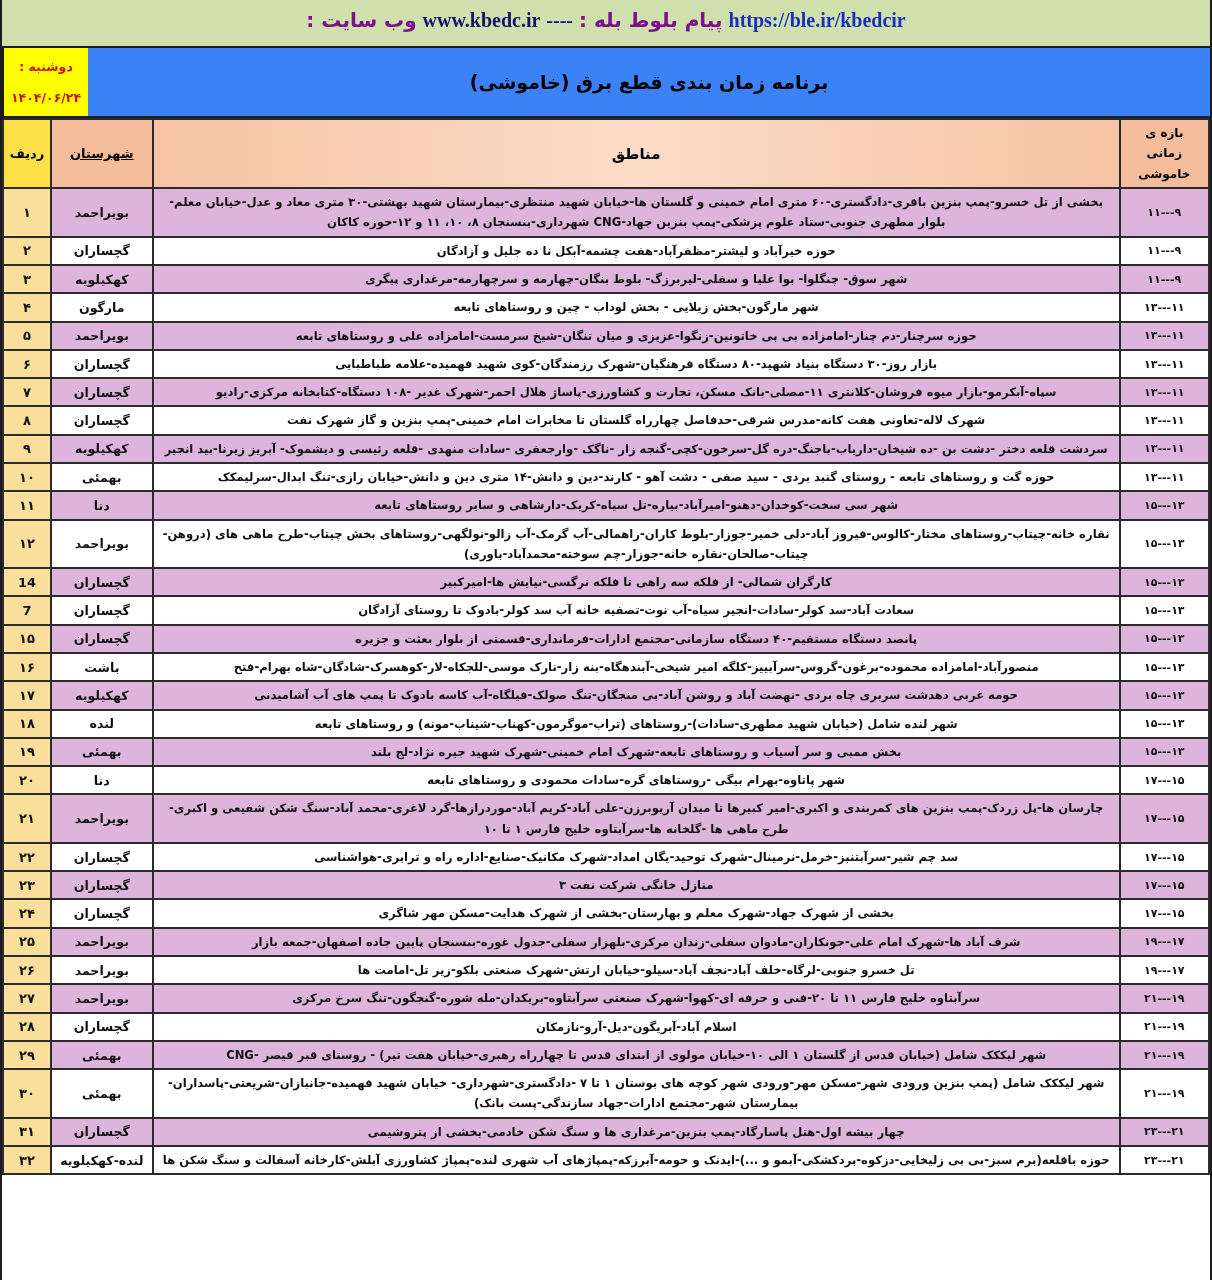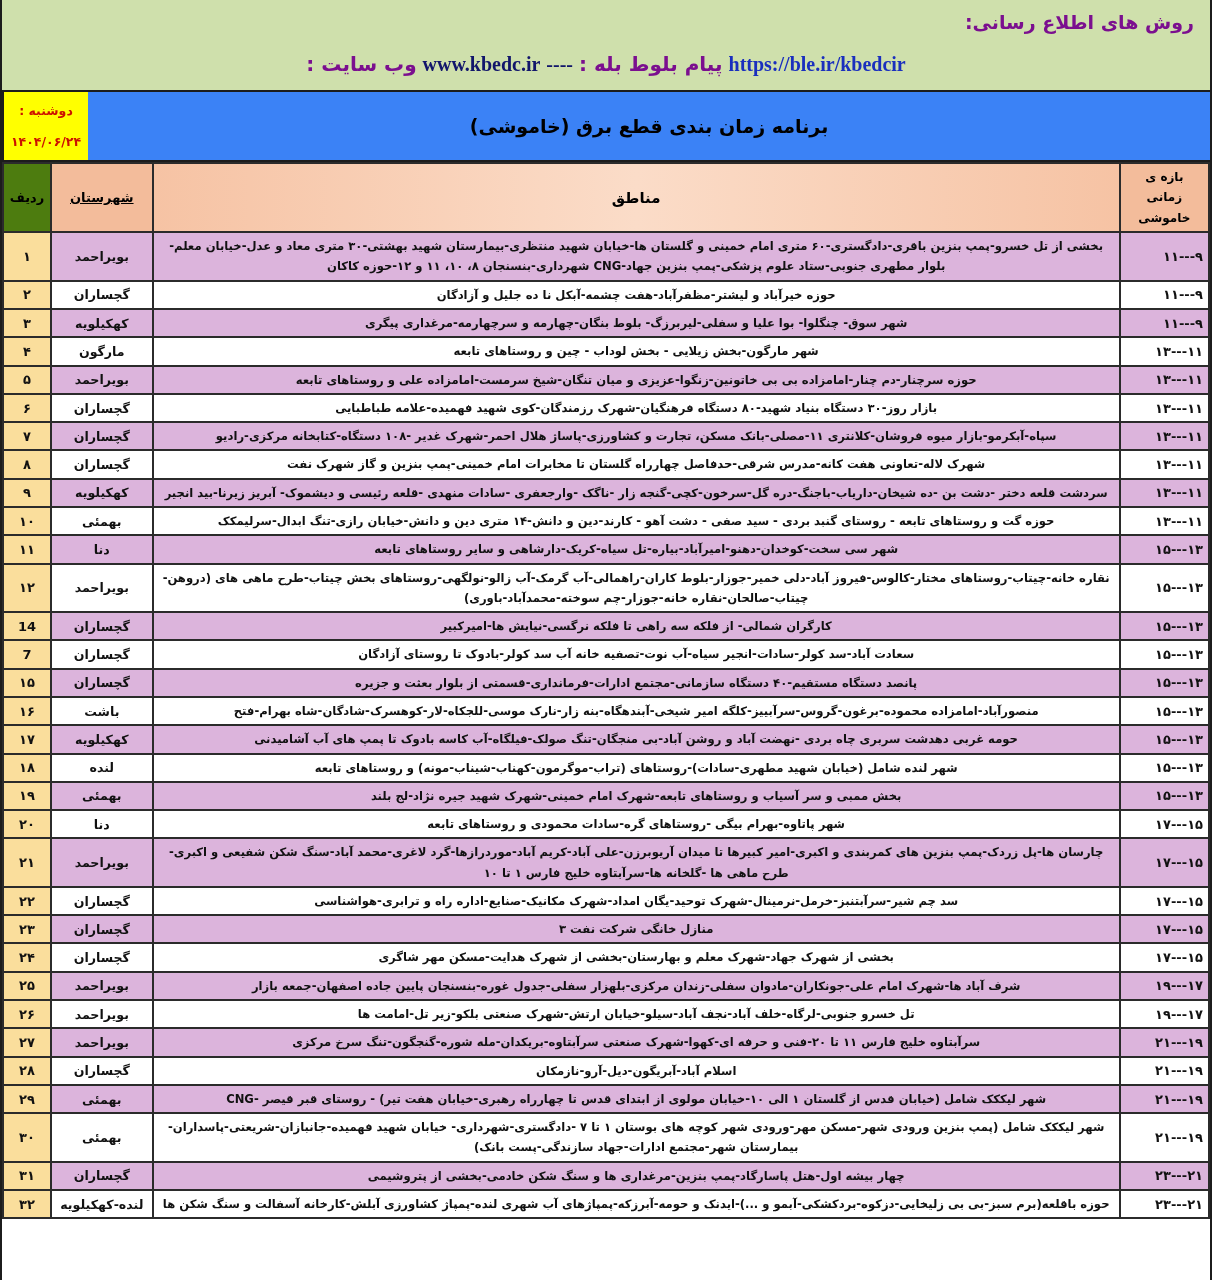--- a/index.html
+++ b/index.html
@@ -133,29 +133,30 @@
   thead th {
     background: #f3bc9b;
     font-size: 15px;
     font-weight: bold;
     color: #000;
     height: 62px;
   }
   th.c-time   { width: 86px; background:#f3bc9b; }
   th.c-areas  { width: 930px; background: linear-gradient(to left, #f6c3a4 0%, #fbdcc8 50%, #f6c3a4 100%); }
   th.c-city   { width: 98px; background:#f3bc9b; }
-  th.c-idx    { width: 46px; background:#4d7c0f; }
+  th.c-idx    { width: 46px; background:#fde047; }
 
   thead th.c-time { font-size: 12px; line-height: 1.7; }
   thead th.c-city { font-size: 13px; text-decoration: underline; }
   thead th.c-idx  { font-size: 13px; }
 
   tbody td { font-size: 11.6px; font-weight: bold; color: #111; }
   td.time {
-    font-size: 13px;
+    text-align: center;
+    font-size: 11px;
     letter-spacing: .5px;
     white-space: nowrap;
   }
   td.areas {
     text-align: center;
     line-height: 1.75;
     padding: 5px 8px;
   }
   td.city {
     text-align: center;
@@ -170,23 +171,20 @@
   tr.alt td { background: #dcb4dc; }
   tr.plain td { background: #ffffff; }
 </style>
 </head>
 <body>
 
 <div class="sheet">
 
 
   <div class="hdr-contact">
-    <div class="contact-row1">
-      <span class="contact-label">روش های اطلاع رسانی:</span>
-    </div>
     <div class="contact-row2">
       <span class="seg seg-blue">https://ble.ir/kbedcir</span>
       <span class="seg seg-purple">پیام بلوط بله :</span>
       <span class="seg seg-dash">----</span>
       <span class="seg seg-navy">www.kbedc.ir</span>
       <span class="seg seg-purple">وب سایت :</span>
     </div>
   </div>
 
   <div class="title-strip">

